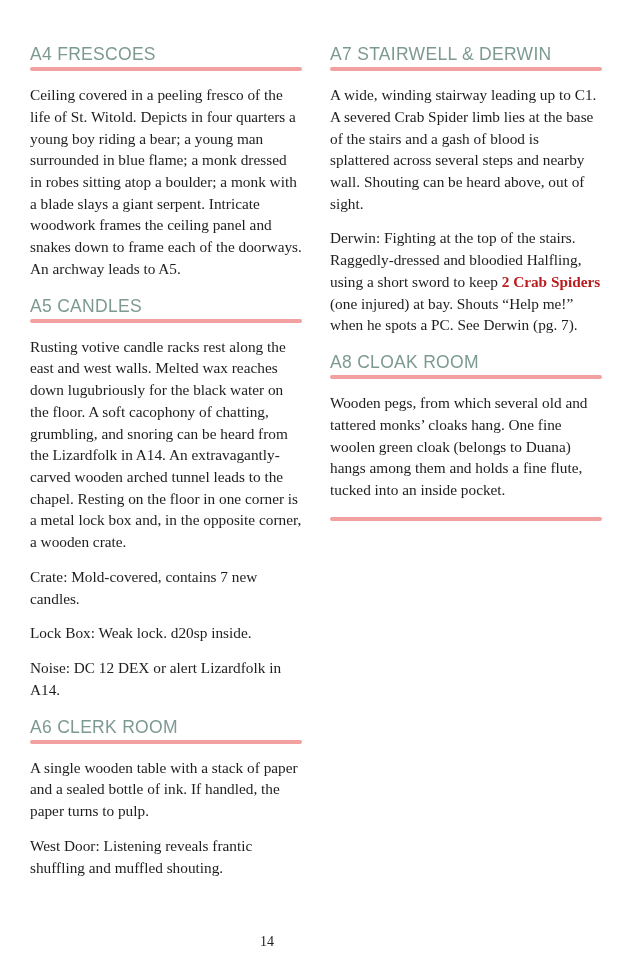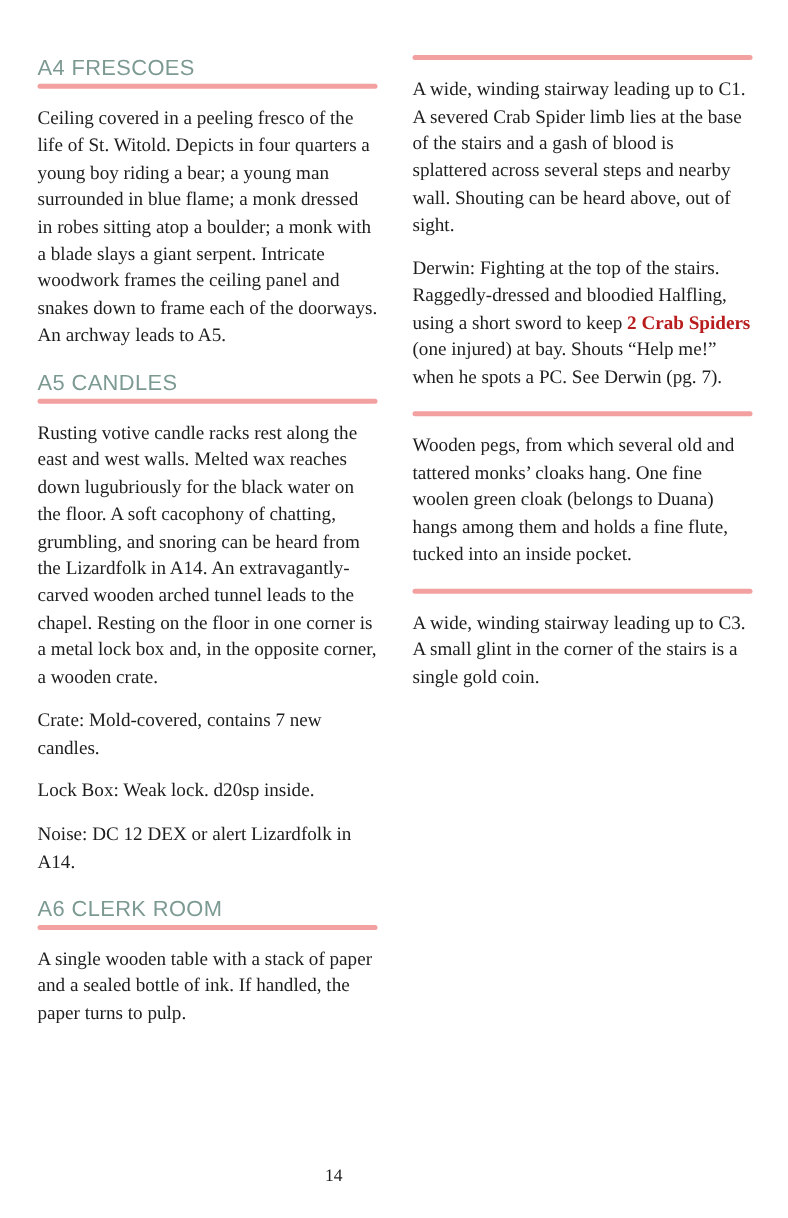--- a/index.html
+++ b/index.html
@@ -101,40 +101,42 @@
         <p class="body">Rusting votive candle racks rest along the east and west walls. Melted wax reaches down lugubriously for the black water on the floor. A soft cacophony of chatting, grumbling, and snoring can be heard from the Lizardfolk in A14. An extravagantly-carved wooden arched tunnel leads to the chapel. Resting on the floor in one corner is a metal lock box and, in the opposite corner, a wooden crate.</p>
         <p class="body"><span class="lead">Crate:</span><span> Mold-covered, contains 7 new candles.</span></p>
         <p class="body"><span class="lead">Lock Box:</span><span> Weak lock. d20sp inside.</span></p>
         <p class="body"><span class="lead">Noise:</span><span> DC 12 DEX or alert Lizardfolk in A14.</span></p>
       </div>
 
       <div class="sec">
         <h2 class="section-head">A6 Clerk Room</h2>
         <div class="rule"></div>
         <p class="body">A single wooden table with a stack of paper and a sealed bottle of ink. If handled, the paper turns to pulp.</p>
+        <p class="body"><span class="lead">West Door:</span><span> Listening reveals frantic shuffling and muffled shouting.</span></p>
       </div>
 
     </div>
 
     <div class="col">
 
       <div class="sec">
+        <h2 class="section-head">A7 Stairwell &amp; Derwin</h2>
         <div class="rule"></div>
         <p class="body">A wide, winding stairway leading up to C1. A severed Crab Spider limb lies at the base of the stairs and a gash of blood is splattered across several steps and nearby wall. Shouting can be heard above, out of sight.</p>
         <p class="body"><span class="lead">Derwin:</span><span> Fighting at the top of the stairs. Raggedly-dressed and bloodied Halfling, using a short sword to keep </span><span class="danger">2 Crab Spiders</span><span> (one injured) at bay. Shouts “Help me!” when he spots a PC. See Derwin (pg. 7).</span></p>
       </div>
 
       <div class="sec">
+        <h2 class="section-head">A8 Cloak Room</h2>
         <div class="rule"></div>
         <p class="body">Wooden pegs, from which several old and tattered monks’ cloaks hang. One fine woolen green cloak (belongs to Duana) hangs among them and holds a fine flute, tucked into an inside pocket.</p>
       </div>
 
       <div class="sec">
         <div class="rule"></div>
-        <p class="body">A wide, winding stairway leading up to C3. A small glint in the corner of the stairs is a single gold coin.</p>
       </div>
 
     </div>
 
   </div>
 </div>
 
 <div class="folio">14</div>
 
 </body></html>

